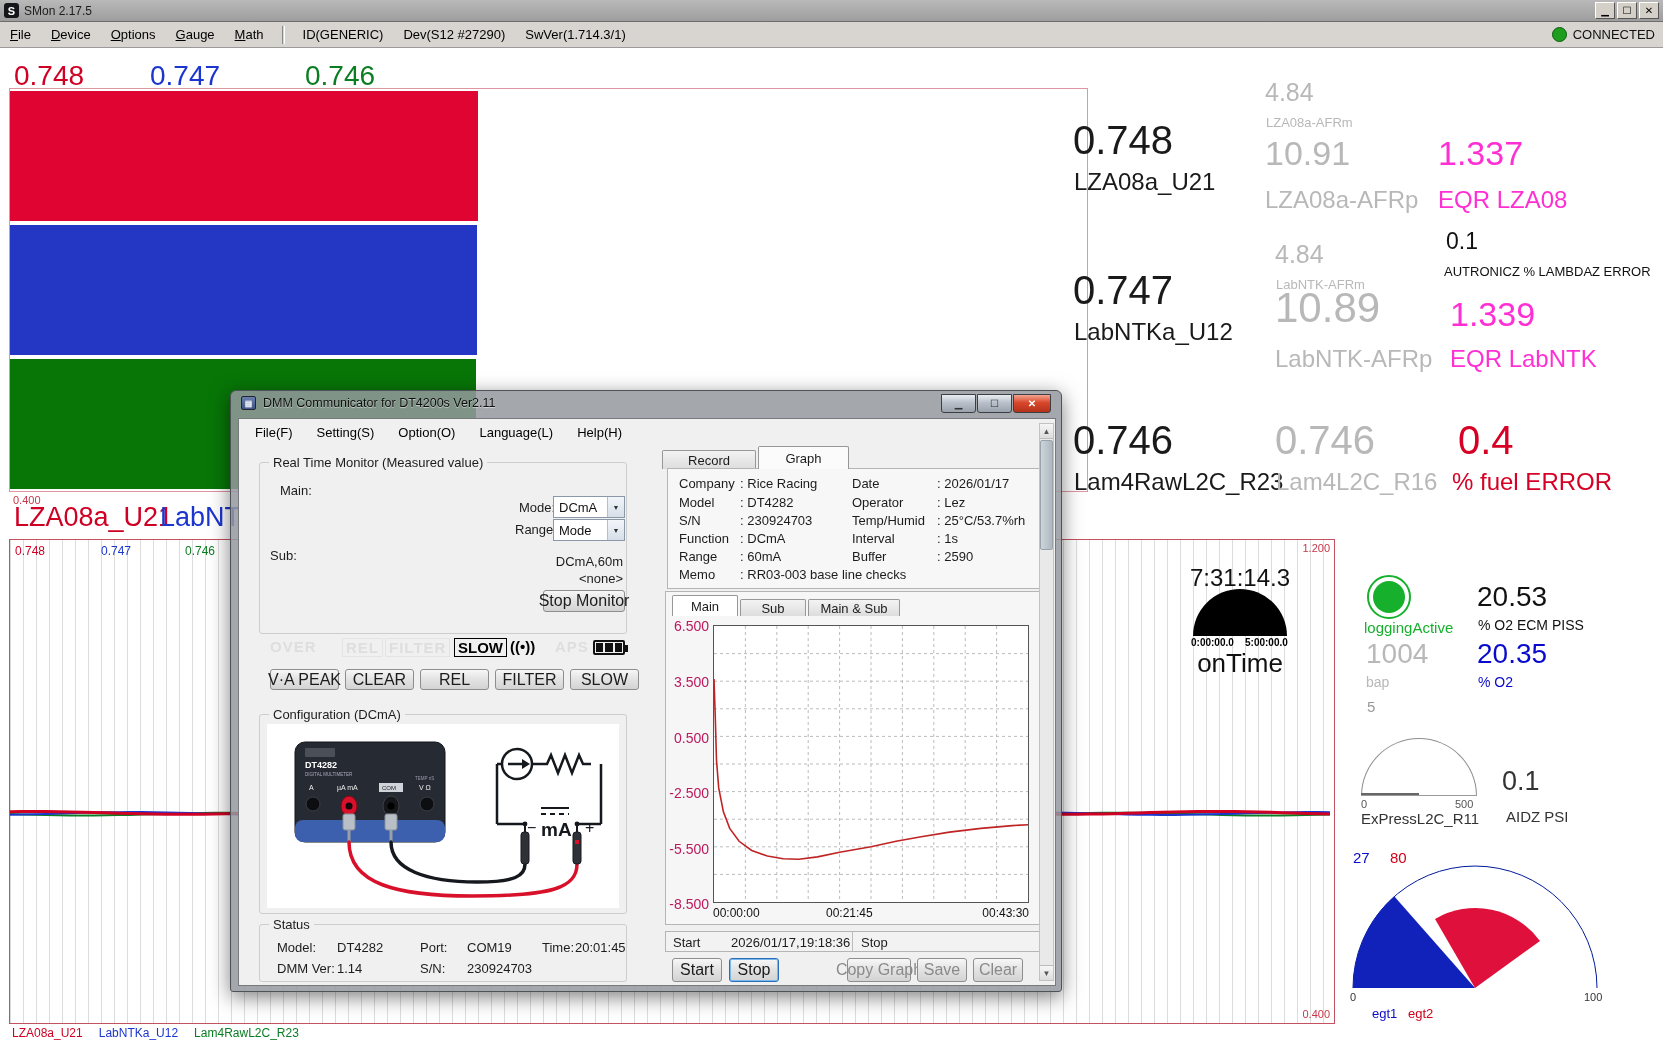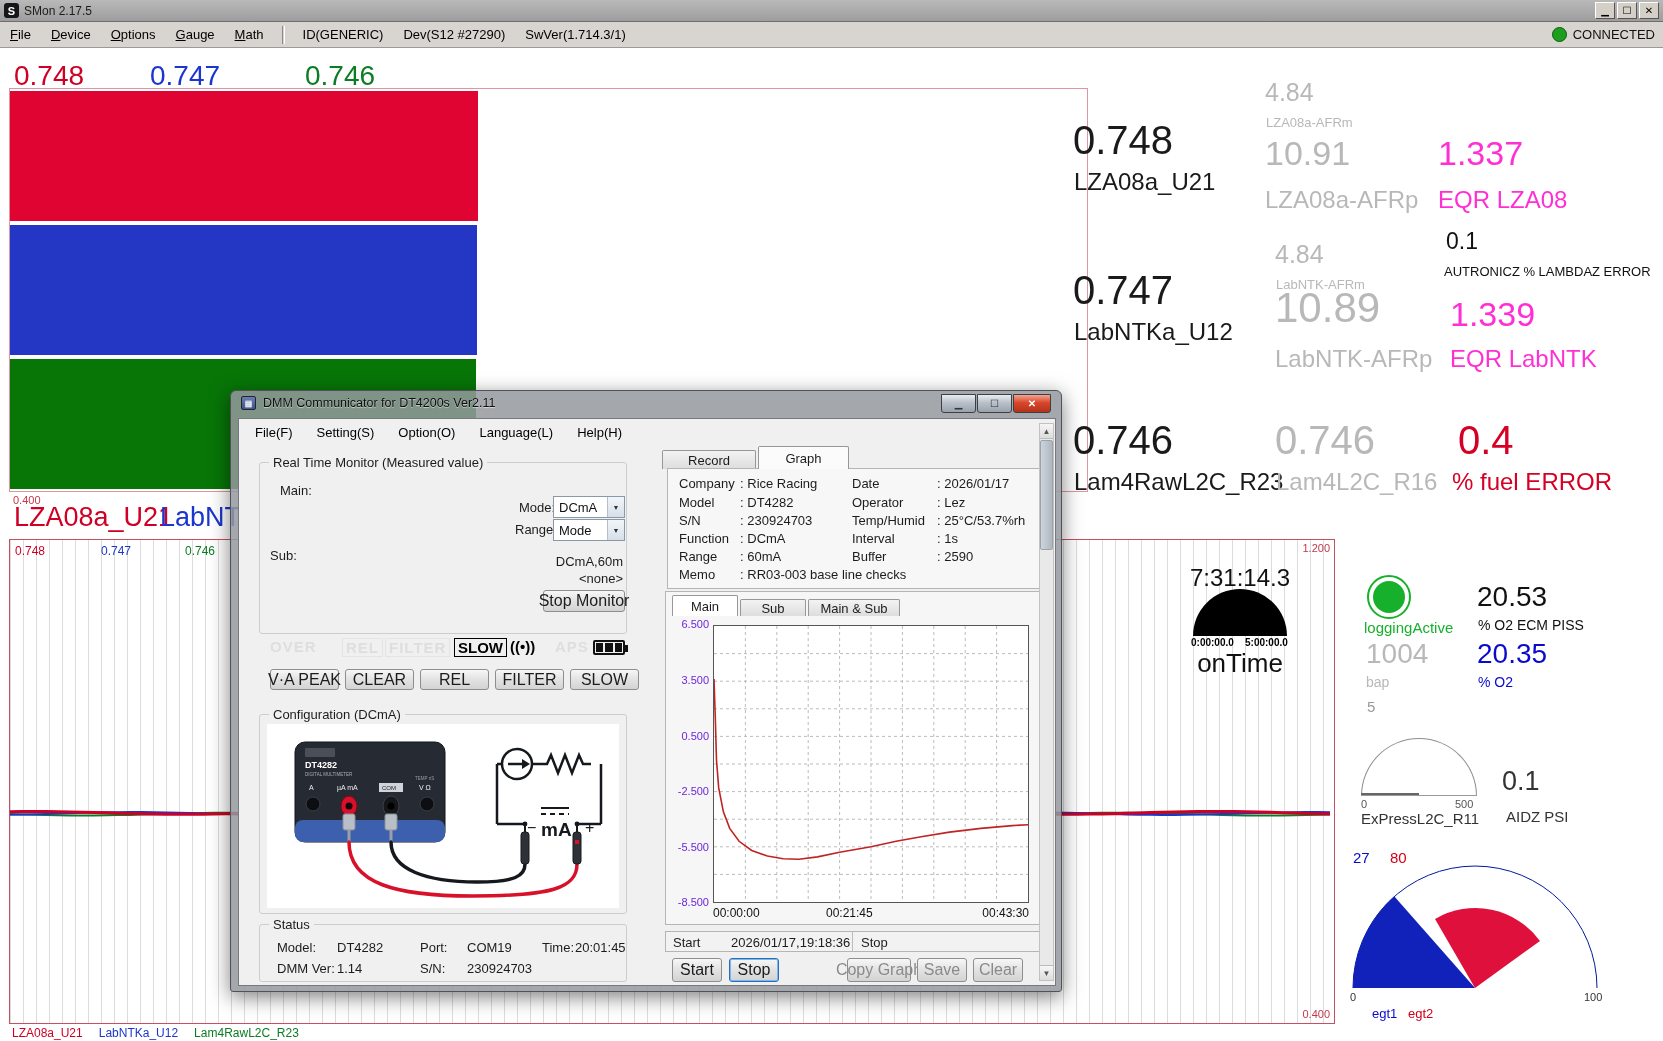--- a/index.html
+++ b/index.html
@@ -84,21 +84,21 @@
   .bat{position:absolute;width:32px;height:15px;border:2px solid #111;border-radius:2px;
     display:flex;gap:2px;padding:1px}
   .bat i{flex:1;background:#111}
   .bat::after{content:"";position:absolute;right:-5px;top:3px;width:3px;height:7px;background:#111}
   .tab{position:absolute;background:linear-gradient(#f3f3f3,#dddddd);border:1px solid #979797;
     border-bottom:none;border-radius:2px 2px 0 0;display:flex;align-items:center;justify-content:center;
     font-size:13px;color:#1c1c1c}
   .tab.active{background:#fbfbfb;z-index:2}
   .panel{position:absolute;background:#f6f6f6;border:1px solid #b5b5b5}
   .plot{position:absolute;left:474px;top:206px;width:316px;height:278px;background:#fff;border:1px solid #555}
-  .ytick{position:absolute;width:44px;text-align:right;font-size:11px;color:#6d28d9}
+  .ytick{position:absolute;width:44px;text-align:right;font-size:14px;color:#be185d}
   .xtick{position:absolute;width:90px;font-size:12px;color:#111}
   .scrollbar{position:absolute;left:800px;top:4px;width:15px;height:558px;background:#e9e9e9;
     border:1px solid #c2c2c2}
   .sb-arrow{height:15px;background:linear-gradient(#f6f6f6,#dcdcdc);border-bottom:1px solid #bbb;
     font-size:8px;color:#555;display:flex;align-items:center;justify-content:center}
   .sb-thumb{position:absolute;left:0;top:16px;width:13px;height:110px;
     background:linear-gradient(90deg,#cdd4db,#aeb7c0);border:1px solid #9aa2aa;border-radius:2px}
   .gauge-tick{font-size:10px;font-weight:bold;color:#000}
 </style>
 </head>

